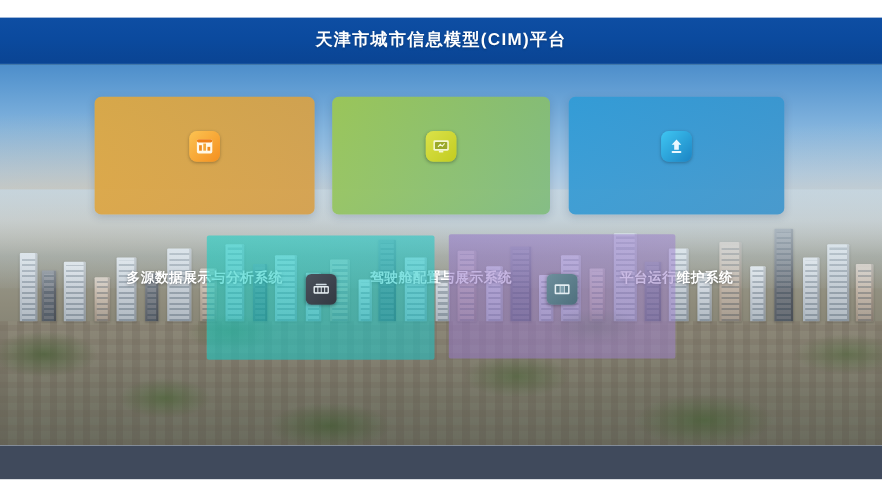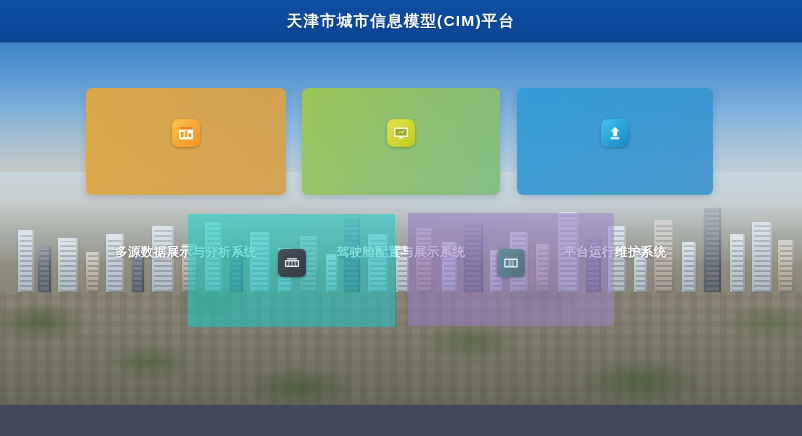--- a/index.html
+++ b/index.html
@@ -16,21 +16,21 @@
     position: relative;
     width: 802px;
     height: 436px;
     overflow: hidden;
     background: #ffffff;
   }
 
   
   .header {
     position: absolute;
-    left: 0; top: 0;
+    left: 0; top: 16px;
     width: 802px;
     height: 42px;
     background: linear-gradient(180deg, #0e4ea3 0%, #0b4a9e 45%, #0a4493 100%);
     box-shadow: 0 1px 0 rgba(0,0,0,0.18);
     z-index: 40;
     display: flex;
     align-items: center;
     justify-content: center;
   }
   .header-title {

